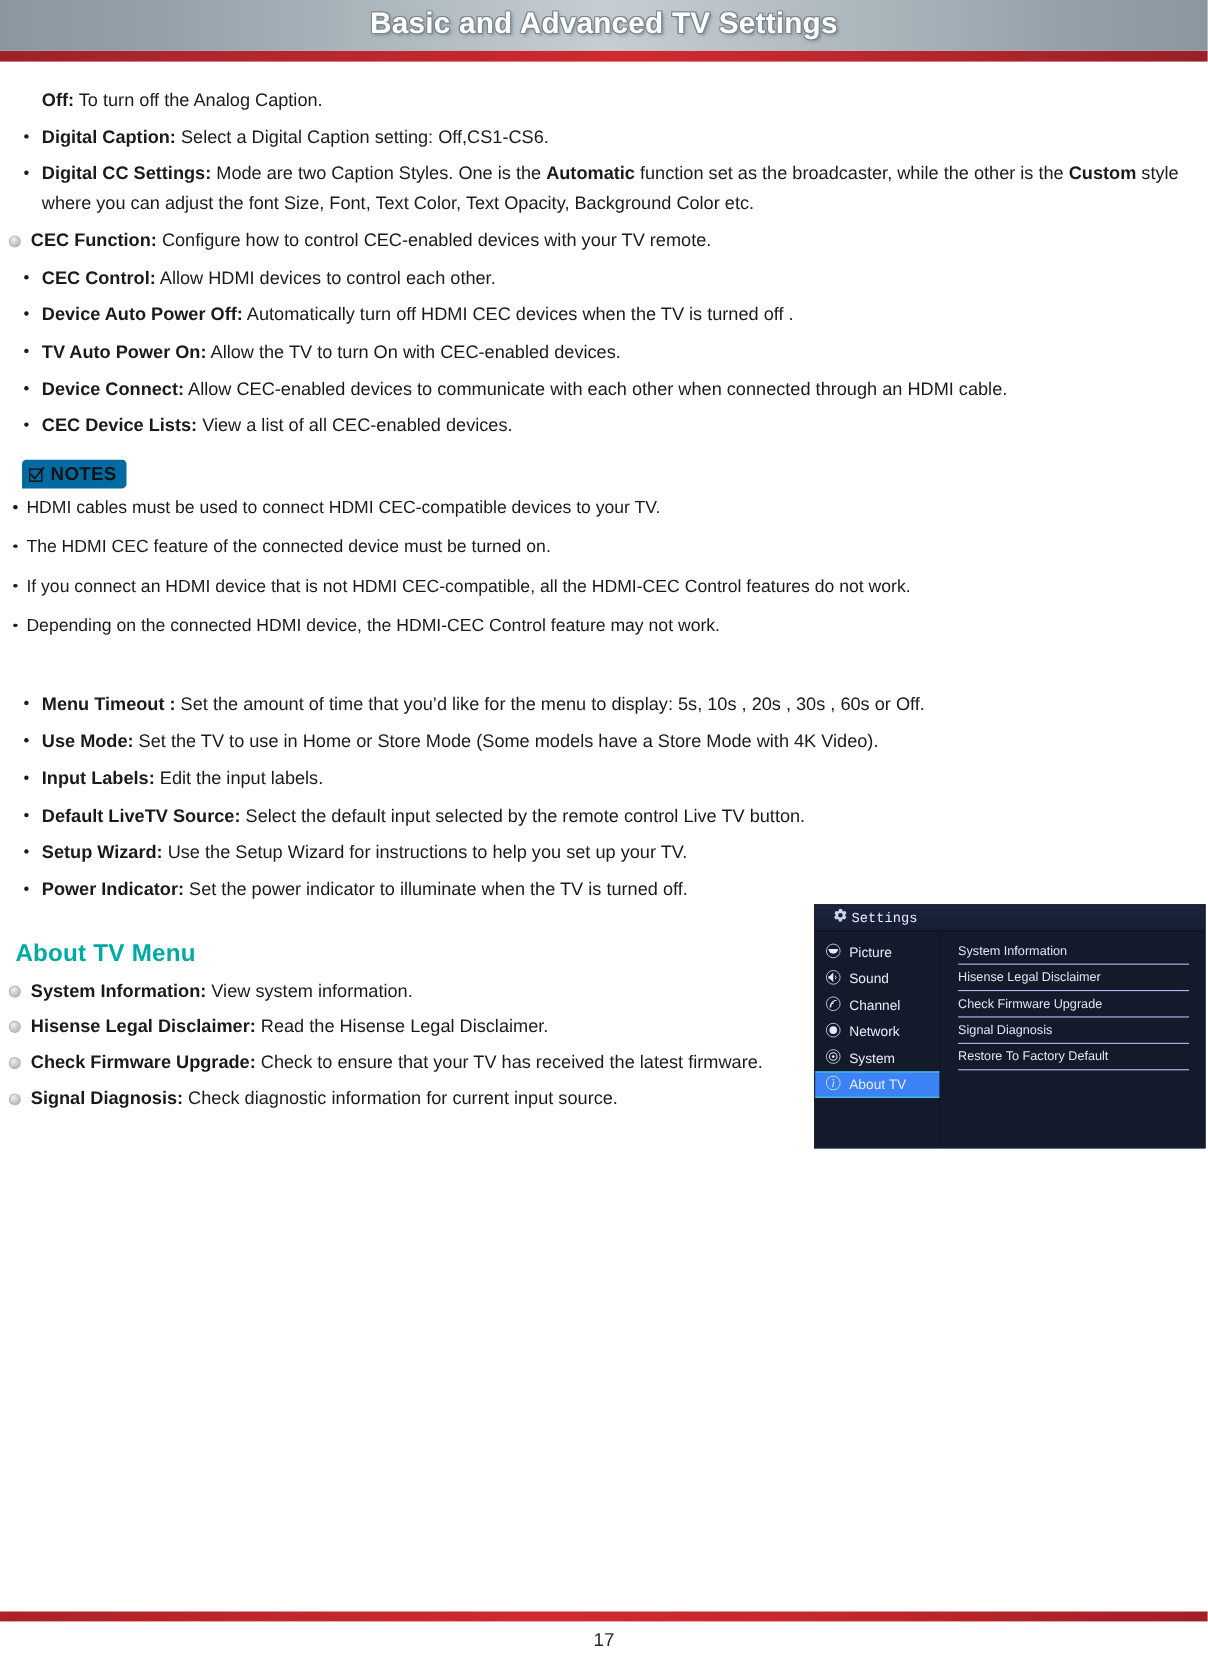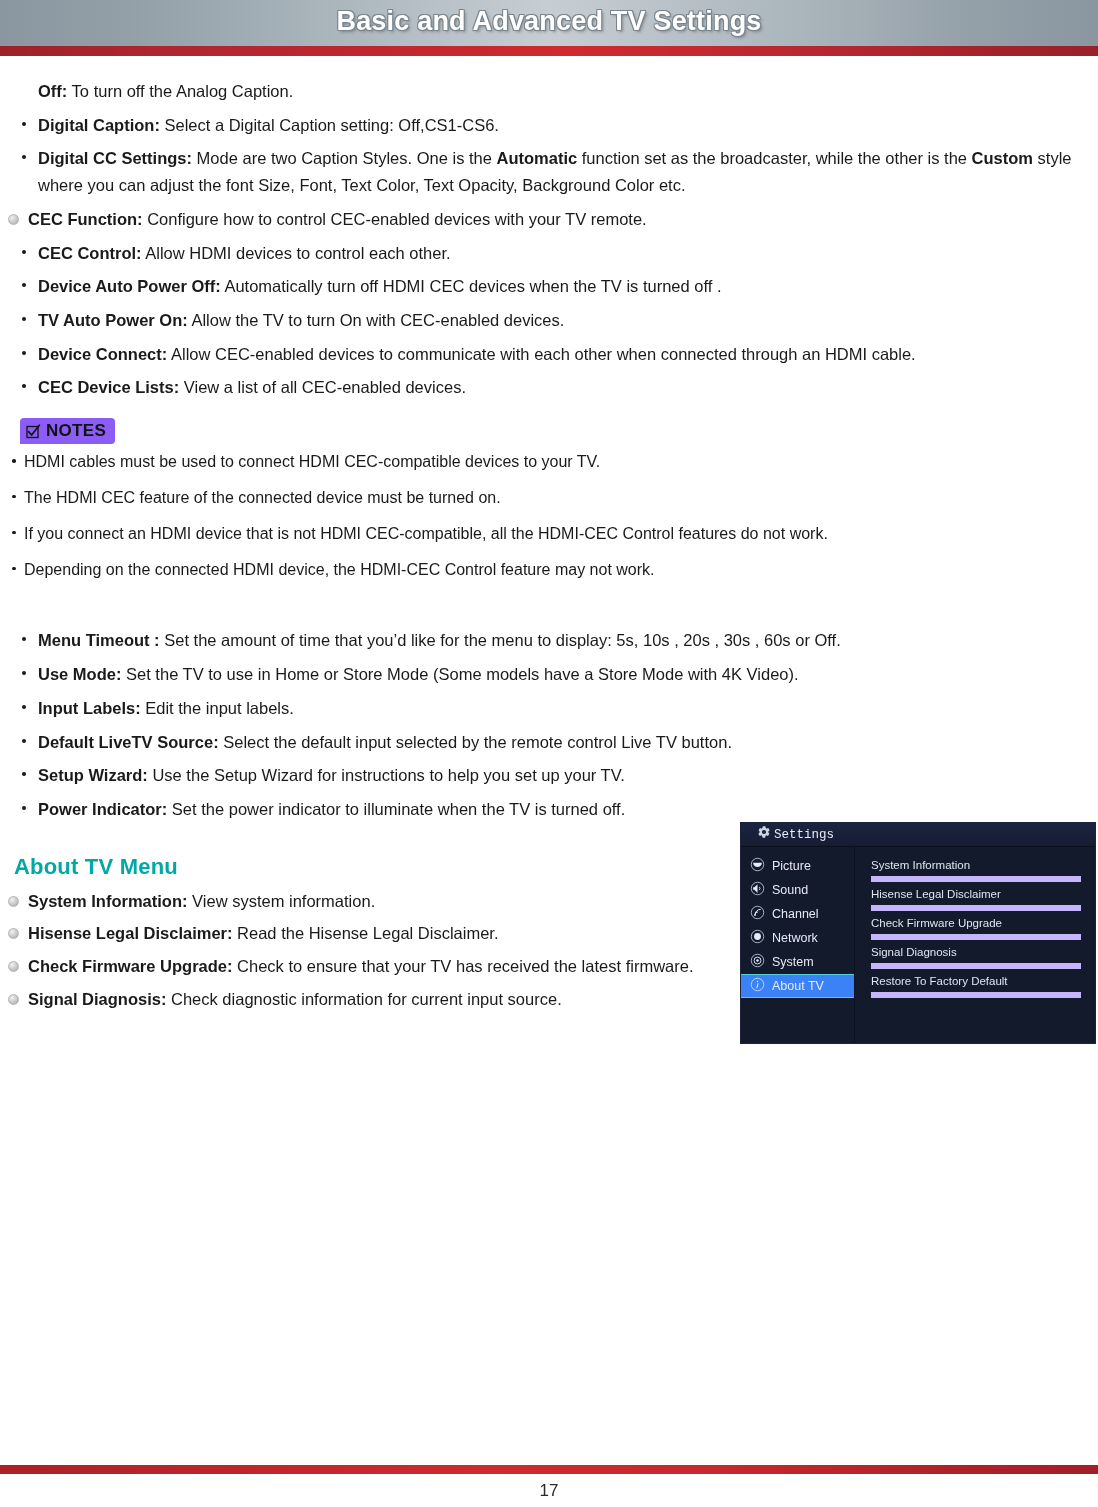--- a/index.html
+++ b/index.html
@@ -94,21 +94,21 @@
     border-radius: 50%;
     background: radial-gradient(circle at 35% 30%, #f1f1f1 0%, #cfcfcf 45%, #a6a6a6 100%);
     border: 1px solid #b5b5b5;
   }
 
   
   .notes-badge {
     display: inline-flex;
     align-items: center;
     gap: 5px;
-    background: #8b5cf6;
+    background: #0369a1;
     border-radius: 4px 4px 4px 0;
     padding: 3px 9px 3px 6px;
     margin: 10px 0 6px 12px;
   }
   .notes-check {
     display: inline-block;
     width: 15px; height: 15px;
     position: relative;
   }
   .notes-check svg { display:block; }
@@ -199,21 +199,21 @@
   }
   .tv-right {
     flex: 1;
     background: #121a2c;
     padding: 6px 14px 0 16px;
   }
   .tv-row {
     color: #dfe5f0;
     font-size: 11.5px;
     padding: 6px 0 5px 0;
-    border-bottom: 6px solid #c4b5fd;
+    border-bottom: 1px solid #c4b5fd;
   }
   .tv-row:last-child { }
   .icon-circ { flex: 0 0 auto; }
 
   
   .footer-rule {
     position: absolute;
     left: 0;
     bottom: 33px;
     width: 1098px;

